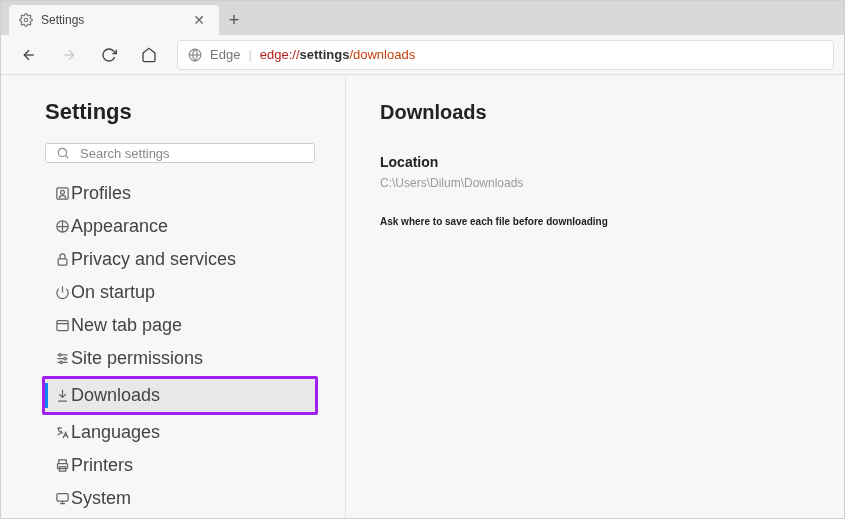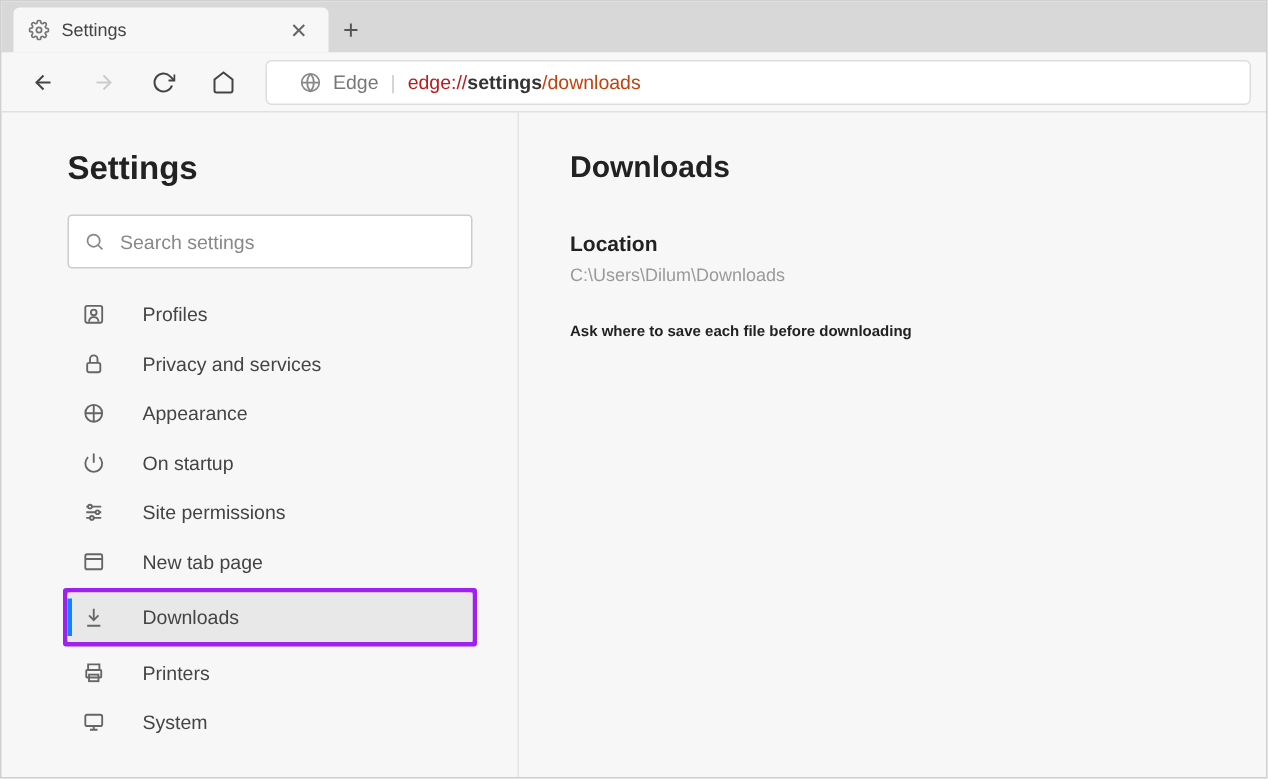--- a/index.html
+++ b/index.html
@@ -8,34 +8,34 @@
 
 .tab-bar { height: 34px; background: #d8d8d8; display: flex; align-items: flex-end; padding-left: 8px; }
 .tab { display: flex; align-items: center; height: 30px; background: #f7f7f7; border-radius: 4px 4px 0 0; padding: 0 10px; min-width: 210px; gap: 8px; font-size: 12px; color: #444; }
 .tab-close { margin-left: auto; color: #666; font-size: 14px; line-height: 1; padding: 2px 4px; }
 .new-tab { width: 30px; height: 30px; display: flex; align-items: center; justify-content: center; color: #555; font-size: 18px; }
 
 
 .toolbar { height: 40px; background: #f7f7f7; display: flex; align-items: center; padding: 0 10px; gap: 4px; border-bottom: 1px solid #e0e0e0; }
 .tbtn { width: 36px; height: 32px; display: flex; align-items: center; justify-content: center; color: #555; border-radius: 4px; }
 .tbtn.disabled { color: #bbb; }
-.address { flex: 1; height: 30px; background: #fff; border: 1px solid #ddd; border-radius: 4px; display: flex; align-items: center; padding: 0 22px; gap: 8px; font-size: 13px; color: #888; margin-left: 6px; }
+.address { flex: 1; height: 30px; background: #fff; border: 1px solid #ddd; border-radius: 4px; display: flex; align-items: center; padding: 0 10px; gap: 8px; font-size: 13px; color: #888; margin-left: 6px; }
 .address .edge-label { color: #777; }
 .address .sep { color: #ccc; }
 .address .url-part1 { color: #b91c1c; }
 .address .url-part2 { color: #333; font-weight: 600; }
 .address .url-part3 { color: #c2410c; }
 
 
 .content { display: flex; height: calc(100% - 74px); }
 .sidebar { width: 345px; padding: 24px 30px 0 44px; border-right: 1px solid #e4e4e4; }
 .sidebar h1 { font-size: 22px; font-weight: 600; color: #222; margin-bottom: 18px; }
-.search-box { display: flex; align-items: center; height: 36px; border: 1px solid #ccc; border-radius: 3px; background: #fff; padding: 0 10px; gap: 10px; margin-bottom: 14px; color: #888; font-size: 13px; }
+.search-box { display: flex; align-items: center; height: 20px; border: 1px solid #ccc; border-radius: 3px; background: #fff; padding: 0 10px; gap: 10px; margin-bottom: 14px; color: #888; font-size: 13px; }
 .nav-list { list-style: none; }
-.nav-item { display: flex; align-items: center; height: 33px; gap: 24px; padding: 0 8px; font-size: 13px; color: #444; border-radius: 2px; position: relative; }
+.nav-item { display: flex; align-items: center; height: 33px; gap: 0; padding: 0 8px; font-size: 18px; color: #444; border-radius: 2px; position: relative; }
 .nav-item .icon { width: 18px; display: flex; justify-content: center; color: #666; }
 .nav-item.selected { background: #e8e8e8; }
 .nav-item.selected::before { content: ""; position: absolute; left: 0; top: 4px; bottom: 4px; width: 3px; background: #0a84ff; }
 .highlight-box { border: 3px solid #a020f0; border-radius: 2px; padding: 0; margin: 1px -3px; }
 
 
 .panel { flex: 1; padding: 26px 34px; }
 .panel h2 { font-size: 20px; font-weight: 600; color: #222; margin-bottom: 30px; }
 .section-label { font-size: 14px; font-weight: 600; color: #222; margin-bottom: 6px; }
 .location-path { font-size: 12px; color: #9a9a9a; margin-bottom: 26px; }
@@ -119,79 +119,88 @@
               <rect x="3" y="3" width="18" height="18" rx="2"></rect>
               <circle cx="12" cy="10" r="3"></circle>
               <path d="M7 20c0-3 2-5 5-5s5 2 5 5"></path>
             </svg>
           </span>
         <span>Profiles</span>
       </li>
       <li class="nav-item">
         <span class="icon">
             <svg width="15" height="15" viewBox="0 0 24 24" fill="none" stroke="#666" stroke-width="2">
+              <circle cx="12" cy="12" r="9"></circle>
+              <path d="M12 3v18M3 12h18"></path>
+            </svg>
+          </span>
+        <span>Appearance</span>
+      </li>
+      <li class="nav-item">
+        <span class="icon">
+            <svg width="15" height="15" viewBox="0 0 24 24" fill="none" stroke="#666" stroke-width="2">
               <rect x="5" y="11" width="14" height="10" rx="2"></rect>
               <path d="M8 11V7a4 4 0 0 1 8 0v4"></path>
             </svg>
           </span>
         <span>Privacy and services</span>
       </li>
       <li class="nav-item">
         <span class="icon">
             <svg width="15" height="15" viewBox="0 0 24 24" fill="none" stroke="#666" stroke-width="2">
-              <circle cx="12" cy="12" r="9"></circle>
-              <path d="M12 3v18M3 12h18"></path>
-            </svg>
-          </span>
-        <span>Appearance</span>
-      </li>
-      <li class="nav-item">
-        <span class="icon">
-            <svg width="15" height="15" viewBox="0 0 24 24" fill="none" stroke="#666" stroke-width="2">
               <path d="M18 6a9 9 0 1 1-12 0"></path>
               <path d="M12 2v10"></path>
             </svg>
           </span>
         <span>On startup</span>
+      </li>
+      <li class="nav-item">
+        <span class="icon">
+            <svg width="15" height="15" viewBox="0 0 24 24" fill="none" stroke="#666" stroke-width="2">
+              <rect x="3" y="4" width="18" height="16" rx="2"></rect>
+              <path d="M3 9h18"></path>
+            </svg>
+          </span>
+        <span>New tab page</span>
       </li>
       <li class="nav-item">
         <span class="icon">
             <svg width="15" height="15" viewBox="0 0 24 24" fill="none" stroke="#666" stroke-width="2">
               <path d="M4 6h16M4 12h16M4 18h16"></path>
               <circle cx="8" cy="6" r="2" fill="#fff"></circle>
               <circle cx="16" cy="12" r="2" fill="#fff"></circle>
               <circle cx="10" cy="18" r="2" fill="#fff"></circle>
             </svg>
           </span>
         <span>Site permissions</span>
-      </li>
-      <li class="nav-item">
-        <span class="icon">
-            <svg width="15" height="15" viewBox="0 0 24 24" fill="none" stroke="#666" stroke-width="2">
-              <rect x="3" y="4" width="18" height="16" rx="2"></rect>
-              <path d="M3 9h18"></path>
-            </svg>
-          </span>
-        <span>New tab page</span>
       </li>
       <li class="highlight-box">
         <div class="nav-item selected">
           <span class="icon">
               <svg width="15" height="15" viewBox="0 0 24 24" fill="none" stroke="#666" stroke-width="2">
                 <path d="M12 3v12"></path>
                 <path d="M7 10l5 5 5-5"></path>
                 <path d="M5 21h14"></path>
               </svg>
             </span>
           <span>Downloads</span>
         </div>
       </li>
       <li class="nav-item">
         <span class="icon">
             <svg width="15" height="15" viewBox="0 0 24 24" fill="none" stroke="#666" stroke-width="2">
+              <path d="M4 5h7M7 3v2M5 5c0 4 4 8 8 8M11 9c-1 3-4 6-7 7"></path>
+              <path d="M13 21l4-9 4 9M14.5 17h5"></path>
+            </svg>
+          </span>
+        <span>Languages</span>
+      </li>
+      <li class="nav-item">
+        <span class="icon">
+            <svg width="15" height="15" viewBox="0 0 24 24" fill="none" stroke="#666" stroke-width="2">
               <path d="M6 9V3h12v6"></path>
               <rect x="4" y="9" width="16" height="8" rx="1"></rect>
               <rect x="7" y="14" width="10" height="7"></rect>
             </svg>
           </span>
         <span>Printers</span>
       </li>
       <li class="nav-item">
         <span class="icon">
             <svg width="15" height="15" viewBox="0 0 24 24" fill="none" stroke="#666" stroke-width="2">

